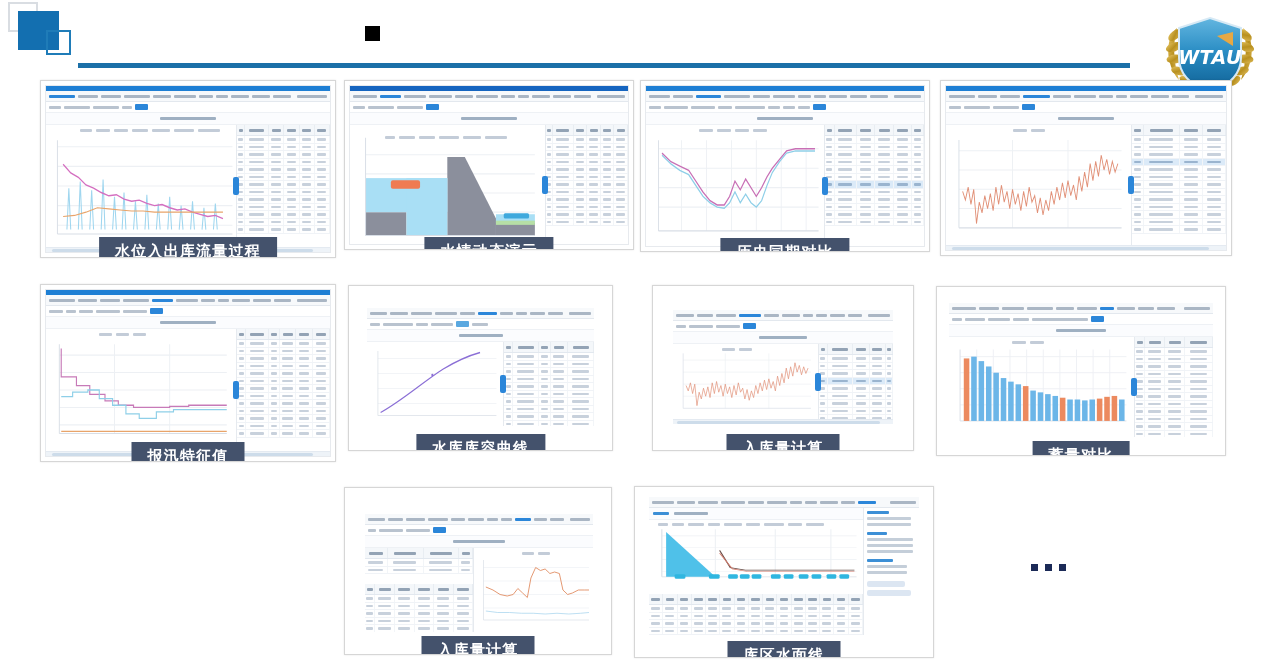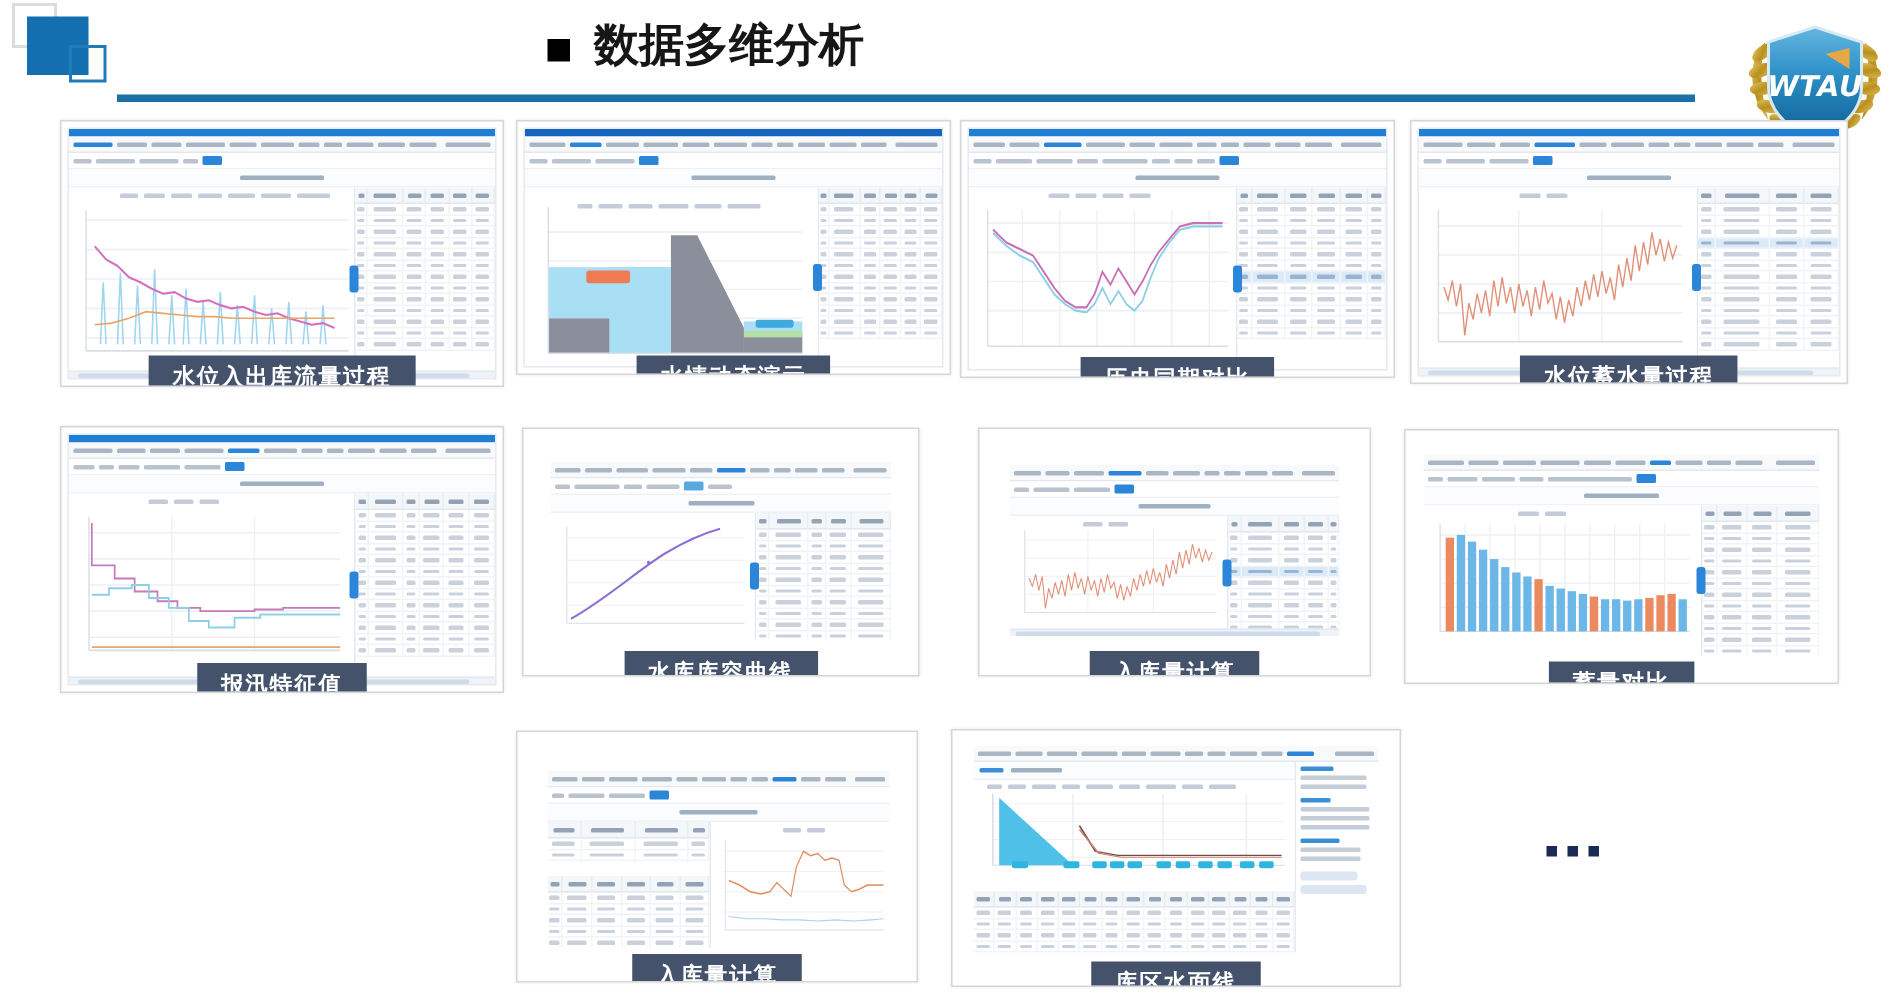--- a/index.html
+++ b/index.html
@@ -129,21 +129,20 @@
 </head>
 <body>
 
 <div id="slide">
 
   <div class="deco-sq gray"></div>
   <div class="deco-sq filled"></div>
   <div class="deco-sq outline"></div>
 
   <div class="hdr-bullet"></div>
-  <div class="hdr-sub">数据多维分析</div>
   <div class="hdr-rule"></div>
 
   <div class="logo">
     <svg viewBox="0 0 110 100" width="110" height="100">
       <defs>
         <linearGradient id="shg" x1="0" y1="0" x2="0" y2="1">
           <stop offset="0" stop-color="#63b6e0"></stop>
             <stop offset=".45" stop-color="#2a8dc4"></stop>
           <stop offset="1" stop-color="#0d5e92"></stop>
         </linearGradient>
@@ -861,21 +860,20 @@
                   <span style="flex:.5"></span>
                   <span style="flex:1.6"></span>
                   <span></span>
                   <span></span>
                 </div>
             </div>
           </div>
           <div class="hscroll"></div>
         </div>
       </div>
-      <div class="label" style="bottom:-12px">水位蓄水量过程</div>
     </div>
   </div>
 
   <div class="card" style="left:348px; top:285px; width:265px; height:166px;">
     <div class="frame">
       <div class="shot" style="left:18px;top:22px;right:18px;bottom:24px;border:none;background:#fff">
         <div class="app">
           <div class="app-nav">
             <i style="width:18px"></i>
             <i style="width:20px"></i>

